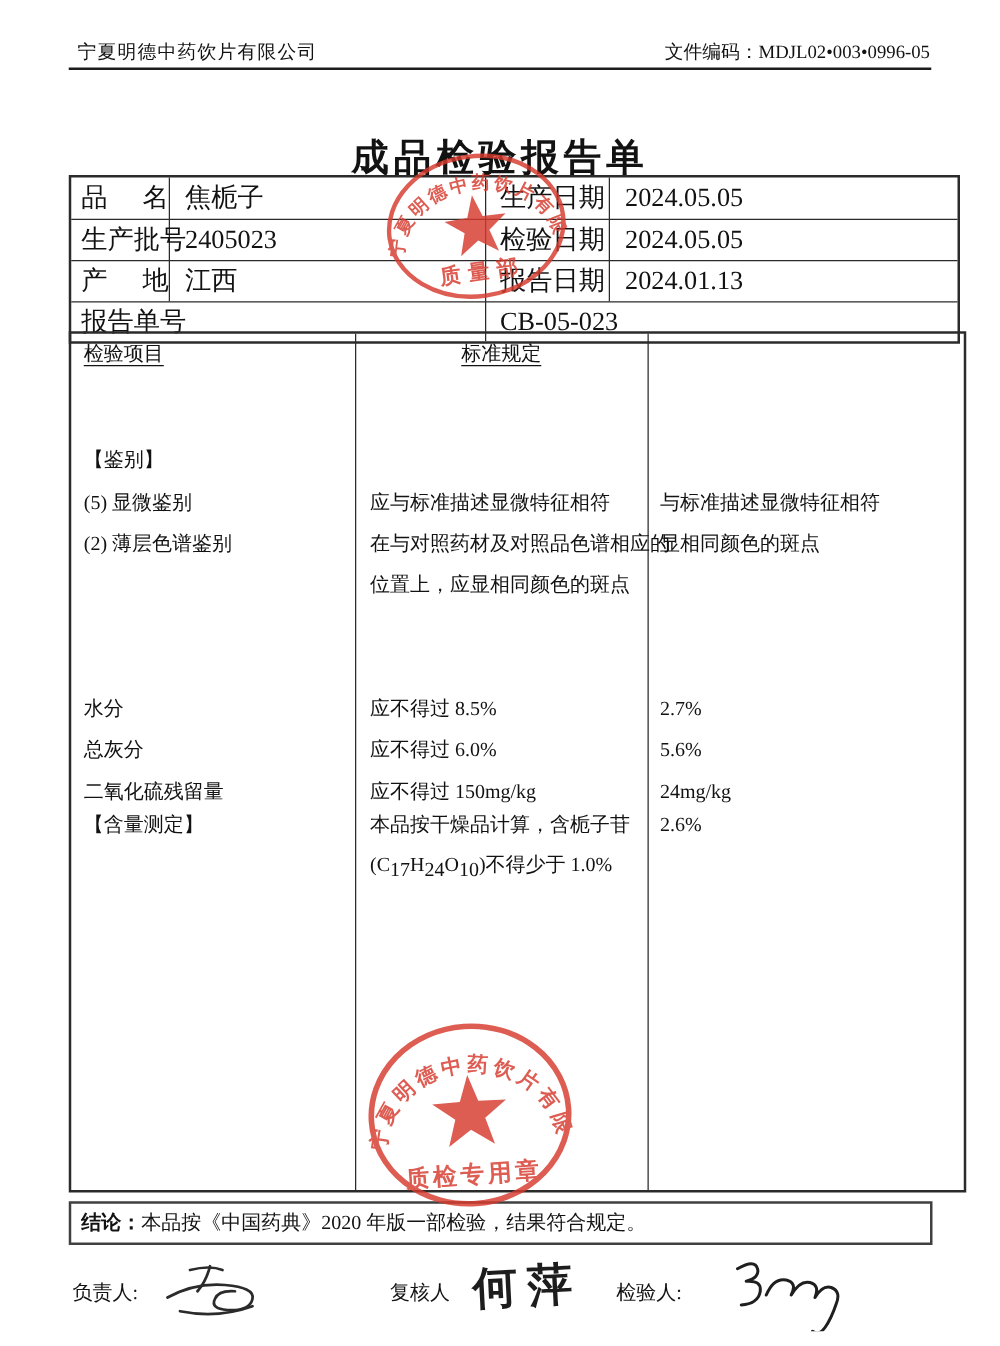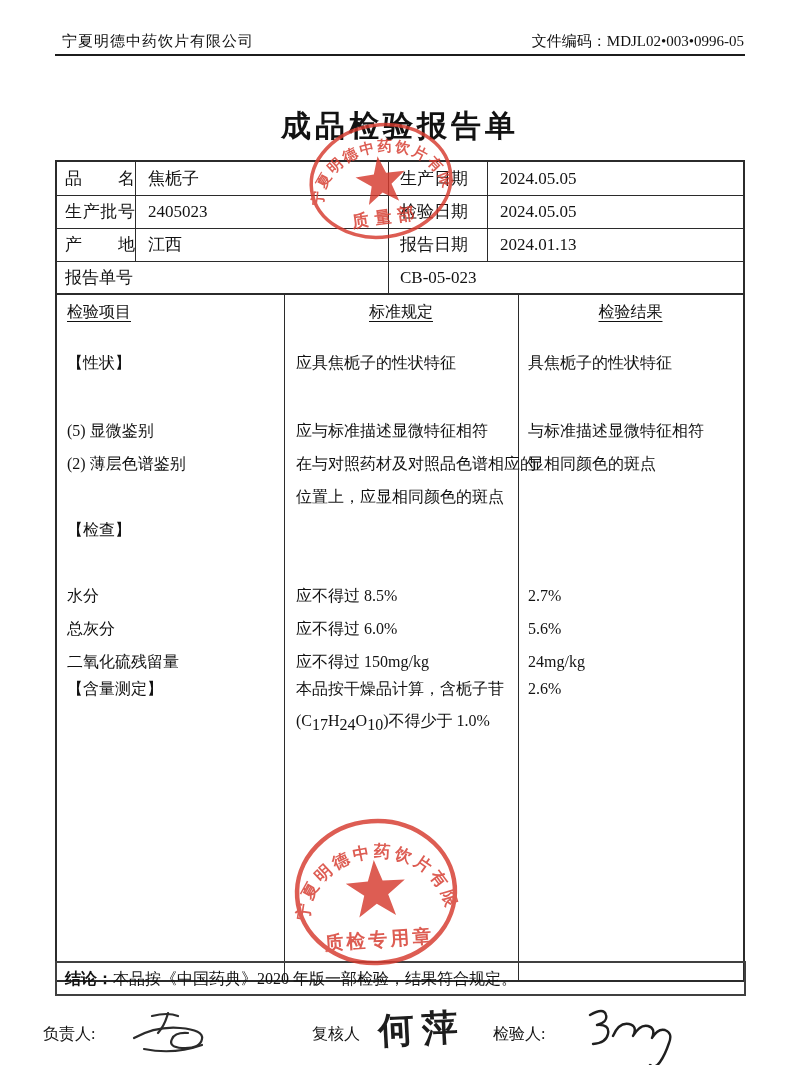--- a/index.html
+++ b/index.html
@@ -8,27 +8,27 @@
     font-family:"Liberation Serif","DejaVu Serif",serif;color:#121212;
     overflow:hidden;
   }
   
   .doc-header-left{position:absolute;left:62px;top:32px;font-size:15px;letter-spacing:1px;}
   .doc-header-right{position:absolute;right:56px;top:32px;font-size:15px;}
   .header-rule{position:absolute;left:55px;top:54px;width:690px;height:2px;background:#1c1c1c;}
   .doc-title{position:absolute;left:0;top:86px;width:100%;text-align:center;
     font-size:30px;font-weight:bold;letter-spacing:4px;margin-top:20px;}
   
-  .info-table{position:absolute;left:55px;top:160px;width:686px;height:131px;border:2px solid #2b2b2b;font-size:17px;}
+  .info-table{position:absolute;left:55px;top:140px;width:686px;height:131px;border:2px solid #2b2b2b;font-size:21px;padding-left:23px;}
   .it-hline{position:absolute;left:0;width:100%;height:1px;background:#2b2b2b;}
   .it-vline{position:absolute;width:1px;background:#2b2b2b;}
   .it-cell{position:absolute;height:33px;line-height:33px;white-space:nowrap;}
   .jlabel{display:inline-block;width:70px;text-align:justify;text-align-last:justify;}
   
-  .main-table{position:absolute;left:55px;top:293px;width:686px;height:685px;border:2px solid #2b2b2b;font-size:16px;}
+  .main-table{position:absolute;left:55px;top:265px;width:686px;height:685px;border:2px solid #2b2b2b;font-size:16px;padding-left:28px;}
   .mt-vline{position:absolute;top:0;width:1px;height:100%;background:#2b2b2b;}
   .trow{position:absolute;left:0;width:100%;height:22px;line-height:22px;}
   .c1{position:absolute;left:10px;white-space:nowrap;}
   .c2{position:absolute;left:239px;white-space:nowrap;}
   .c3{position:absolute;left:471px;white-space:nowrap;}
   .hc1{position:absolute;left:10px;}
   .hc2{position:absolute;left:227px;width:234px;text-align:center;}
   .hc3{position:absolute;left:461px;width:225px;text-align:center;}
   .ul{text-decoration:underline;text-underline-offset:4px;}
   sub.sm{font-size:16px;}
@@ -84,48 +84,42 @@
     <div class="it-cell" style="left:343px;top:99px;">CB-05-023</div>
   </div>
 
   <div class="main-table">
     <div class="mt-vline" style="left:227px;"></div>
     <div class="mt-vline" style="left:461px;"></div>
 
     <div class="trow" style="top:6px;">
       <span class="hc1 ul">检验项目</span>
       <span class="hc2"><span class="ul">标准规定</span></span>
-      <span class="hc3"><span class="ul">检验结果</span></span>
     </div>
 
-    <div class="trow" style="top:57px;">
-      <span class="c1">【性状】</span>
-      <span class="c2">应具焦栀子的性状特征</span>
-      <span class="c3">具焦栀子的性状特征</span>
+
+    <div class="trow" style="top:91px;">
+      <span class="c1">【鉴别】</span>
     </div>
-
 
     <div class="trow" style="top:125px;">
       <span class="c1">(5) 显微鉴别</span>
       <span class="c2">应与标准描述显微特征相符</span>
       <span class="c3">与标准描述显微特征相符</span>
     </div>
 
     <div class="trow" style="top:158px;text-decoration:underline;">
       <span class="c1">(2) 薄层色谱鉴别</span>
       <span class="c2">在与对照药材及对照品色谱相应的</span>
       <span class="c3">显相同颜色的斑点</span>
     </div>
     <div class="trow" style="top:191px;">
       <span class="c2">位置上，应显相同颜色的斑点</span>
     </div>
 
-    <div class="trow" style="top:224px;">
-      <span class="c1">【检查】</span>
-    </div>
 
 
     <div class="trow" style="top:290px;">
       <span class="c1">水分</span>
       <span class="c2">应不得过 8.5%</span>
       <span class="c3">2.7%</span>
     </div>
 
     <div class="trow" style="top:323px;">
       <span class="c1">总灰分</span>
@@ -146,21 +140,21 @@
     </div>
     <div class="trow" style="top:415px;">
       <span class="c2"><span>(C</span><sub class="sm">17</sub><span>H</span><sub class="sm">24</sub><span>O</span><sub class="sm">10</sub><span>)不得少于 1.0%</span></span>
     </div>
   </div>
 
   <div class="conclusion">
     <b>结论：</b><span>本品按《中国药典》2020 年版一部检验，结果符合规定。</span>
   </div>
 
-  <div class="sig-label" style="left:43px;">负责人:</div>
+  <div class="sig-label" style="left:58px;">负责人:</div>
   <div class="sig-label" style="left:312px;">复核人</div>
   <div class="sig-label" style="left:493px;">检验人:</div>
 
   <svg class="sig-svg" style="left:118px;top:1008px;" width="120" height="55" viewBox="0 0 120 55">
     <g fill="none" stroke="#2b2b2b" stroke-width="2.2" stroke-linecap="round" stroke-linejoin="round">
       <path d="M34 8 q16 -4 26 0"></path>
       <path d="M50 5 q-3 12 -10 20"></path>
       <path d="M16 30 q22 -12 46 -10 q24 2 22 11 q-2 10 -20 9 q-14 -1 -10 -9 q3 -7 16 -6"></path>
       <path d="M26 41 q30 6 58 -4"></path>
     </g>

